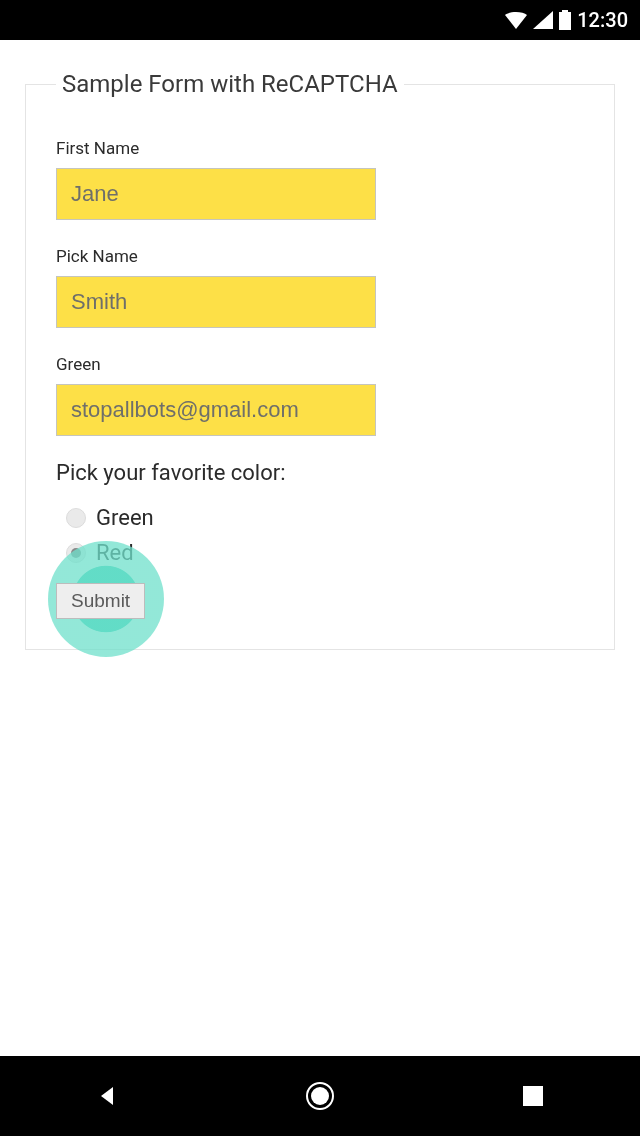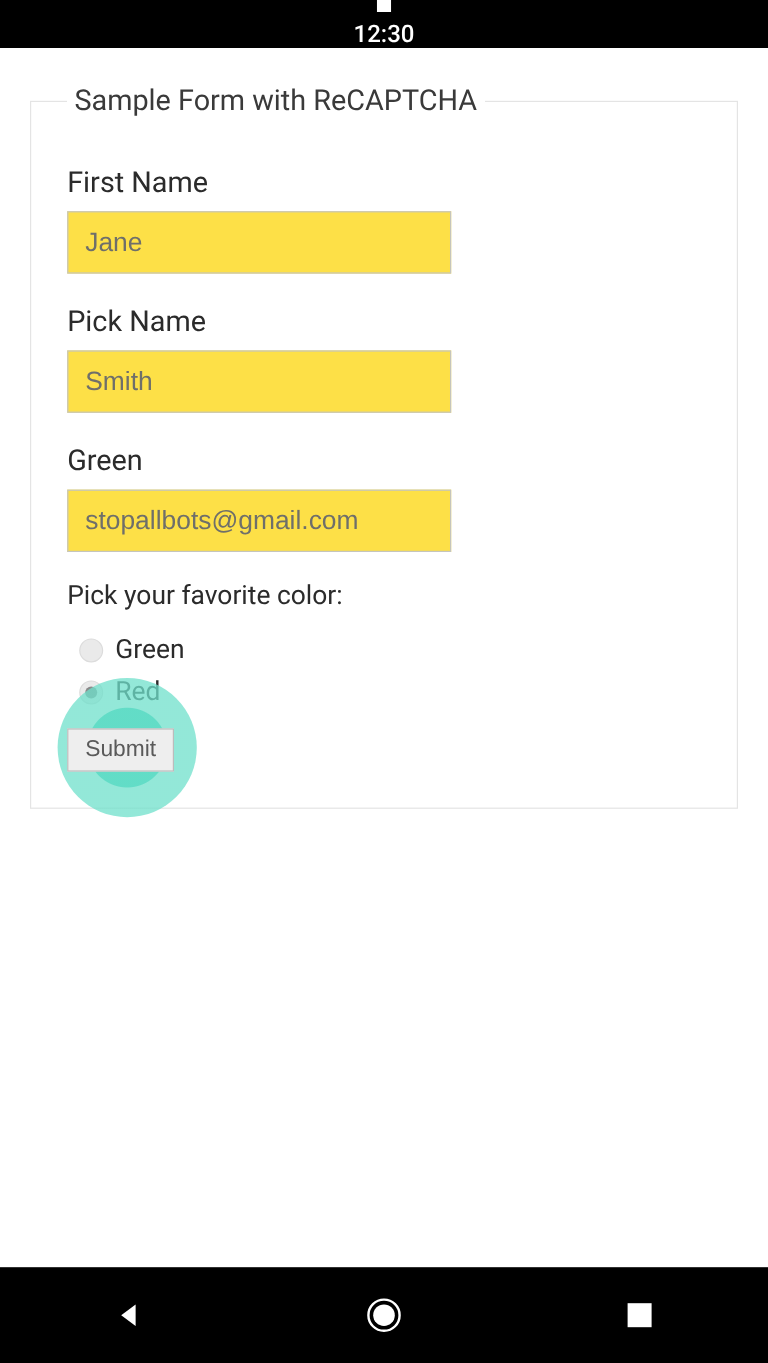--- a/index.html
+++ b/index.html
@@ -18,21 +18,20 @@
     .status-bar {
       height: 40px;
       background: #000000;
       color: #ffffff;
       display: flex;
       justify-content: flex-end;
       align-items: center;
       padding: 0 12px;
       gap: 6px;
       font-size: 20px;
-      flex-direction: column;
     }
     .status-bar .clock {
       font-weight: 500;
     }
     .wifi-icon, .signal-icon, .battery-icon {
       display: inline-flex;
       align-items: center;
     }
     .content-area {
       padding: 30px 25px 25px 25px;
@@ -50,21 +49,21 @@
       padding: 0 6px;
       font-weight: 400;
     }
     .field-group {
       margin-top: 26px;
     }
     .field-group:first-of-type{
        margin-top: 18px;
     }
     .field-label {
-      font-size: 24px;
+      font-size: 17px;
       color: #2b2b2b;
       margin-bottom: 10px;
       display: block;
     }
     .text-input {
       width: 320px;
       height: 52px;
       background: #fde047;
       border: 1px solid #c5c5bd;
       font-size: 22px;

